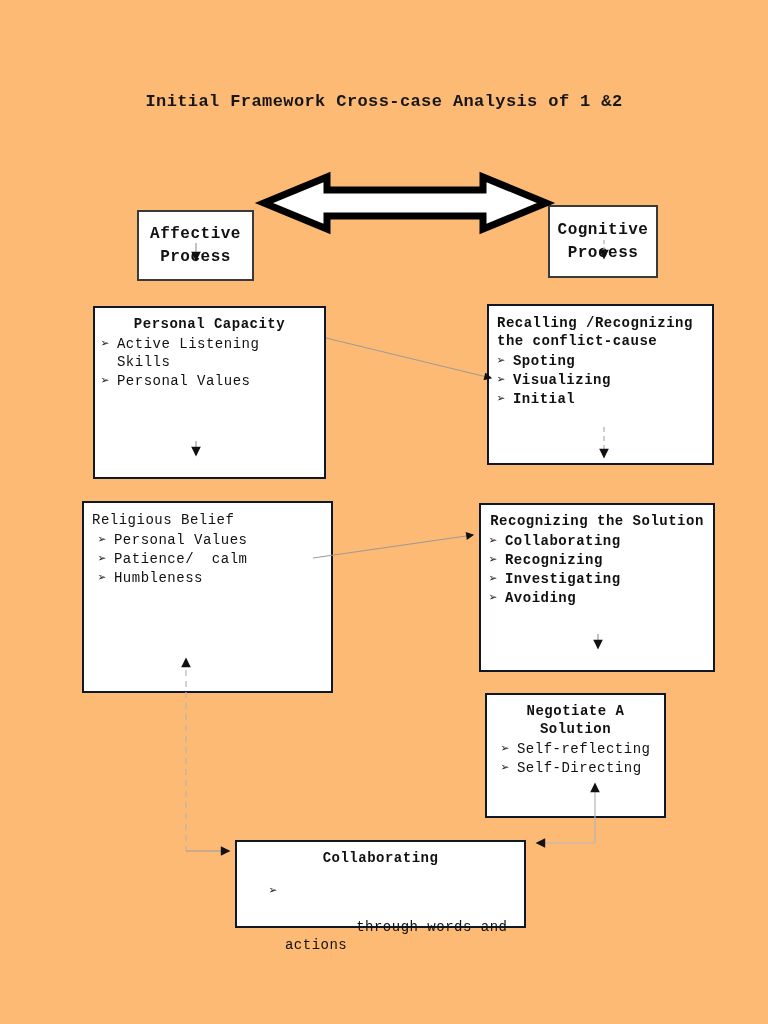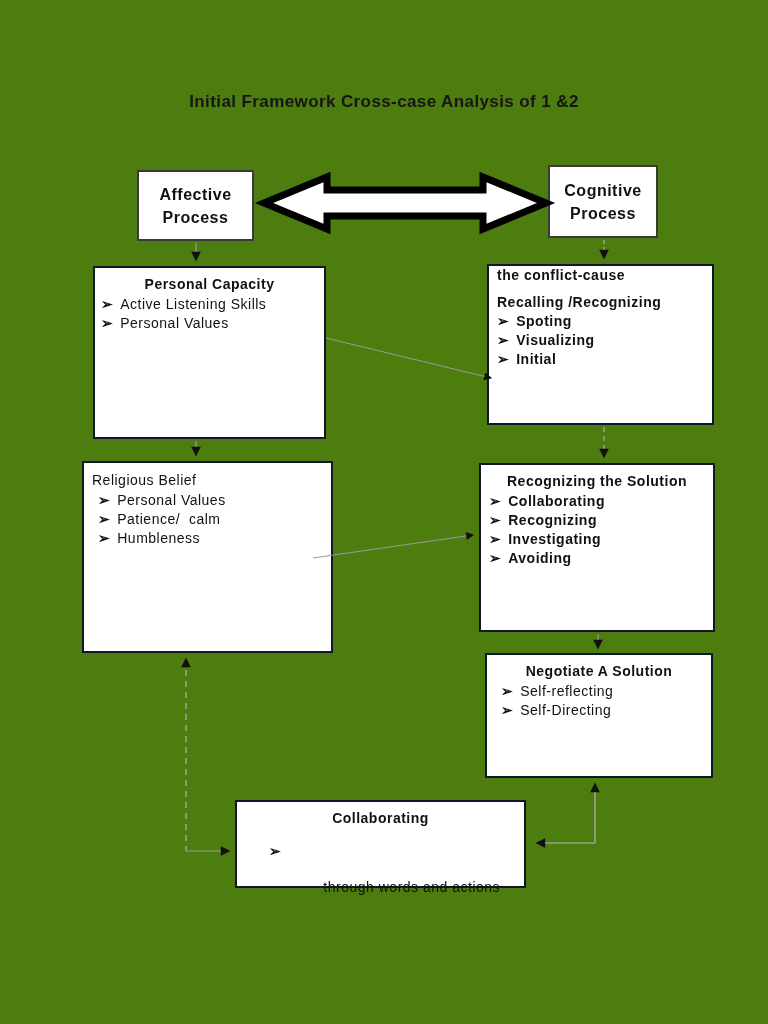--- a/index.html
+++ b/index.html
@@ -1,27 +1,27 @@
 <!DOCTYPE html>
 <html><head>
 <meta charset="utf-8">
 <style>
   html,body{margin:0;padding:0;background:#e8e8e8;}
   #canvas{
-    position:relative;width:768px;height:1024px;background:#4d7c0f;
-    font-family:Liberation Sans, sans-serif;color:#111;
+    position:relative;width:768px;height:1024px;background:#fdba74;
+    font-family:Liberation Mono, monospace;color:#111;
     overflow:hidden;margin:0 auto;
   }
   #page-title{
     position:absolute;top:92px;left:0;width:768px;text-align:center;
     font-size:17px;font-weight:bold;letter-spacing:0.4px;color:#161616;
   }
   .box{
     position:absolute;background:#fff;border:2px solid #0f172a;
-    box-sizing:border-box;font-size:14px;letter-spacing:0.5px;line-height:18px;
+    box-sizing:border-box;font-size:14px;letter-spacing:0.5px;line-height:18px;margin-top:40px;
   }
   .proc{
     display:flex;flex-direction:column;justify-content:center;align-items:center;
     font-size:16px;font-weight:bold;line-height:23px;border-color:#3a3a3a;
   }
   .box .ttl{font-weight:bold;text-align:center;padding:7px 6px 1px 6px;}
   .box .ttl-left{padding:8px 8px 1px 8px;}
   .box .ttl-left.plain{font-weight:normal;}
   .items{padding:0 4px 0 6px;}
   .item{display:flex;align-items:flex-start;white-space:pre-wrap;margin-top:1px;}
@@ -55,22 +55,22 @@
         <span class="t">Active Listening Skills</span>
       </div>
       <div class="item">
         <span class="b">➢</span>
         <span class="t">Personal Values</span>
       </div>
     </div>
   </div>
 
   <div class="box bold-items" style="left:487px;top:264px;width:227px;height:161px;">
+    <div class="ttl ttl-left" style="text-align:left;padding-bottom:0;">Recalling /Recognizing</div>
     <div class="ttl ttl-left" style="text-align:left;padding-top:0;">the conflict-cause</div>
-    <div class="ttl ttl-left" style="text-align:left;padding-bottom:0;">Recalling /Recognizing</div>
     <div class="items" style="padding-left:8px;">
       <div class="item">
         <span class="b">➢</span>
         <span class="t">Spoting</span>
       </div>
       <div class="item">
         <span class="b">➢</span>
         <span class="t">Visualizing</span>
       </div>
       <div class="item">
@@ -113,21 +113,21 @@
         <span class="b">➢</span>
         <span class="t">Investigating</span>
       </div>
       <div class="item">
         <span class="b">➢</span>
         <span class="t">Avoiding</span>
       </div>
     </div>
   </div>
 
-  <div class="box indent" style="left:485px;top:653px;width:228px;height:125px;">
+  <div class="box indent" style="left:485px;top:653px;width:181px;height:125px;">
     <div class="ttl">Negotiate A Solution</div>
     <div class="items">
       <div class="item">
         <span class="b">➢</span>
         <span class="t">Self-reflecting</span>
       </div>
       <div class="item">
         <span class="b">➢</span>
         <span class="t">Self-Directing</span>
       </div>

